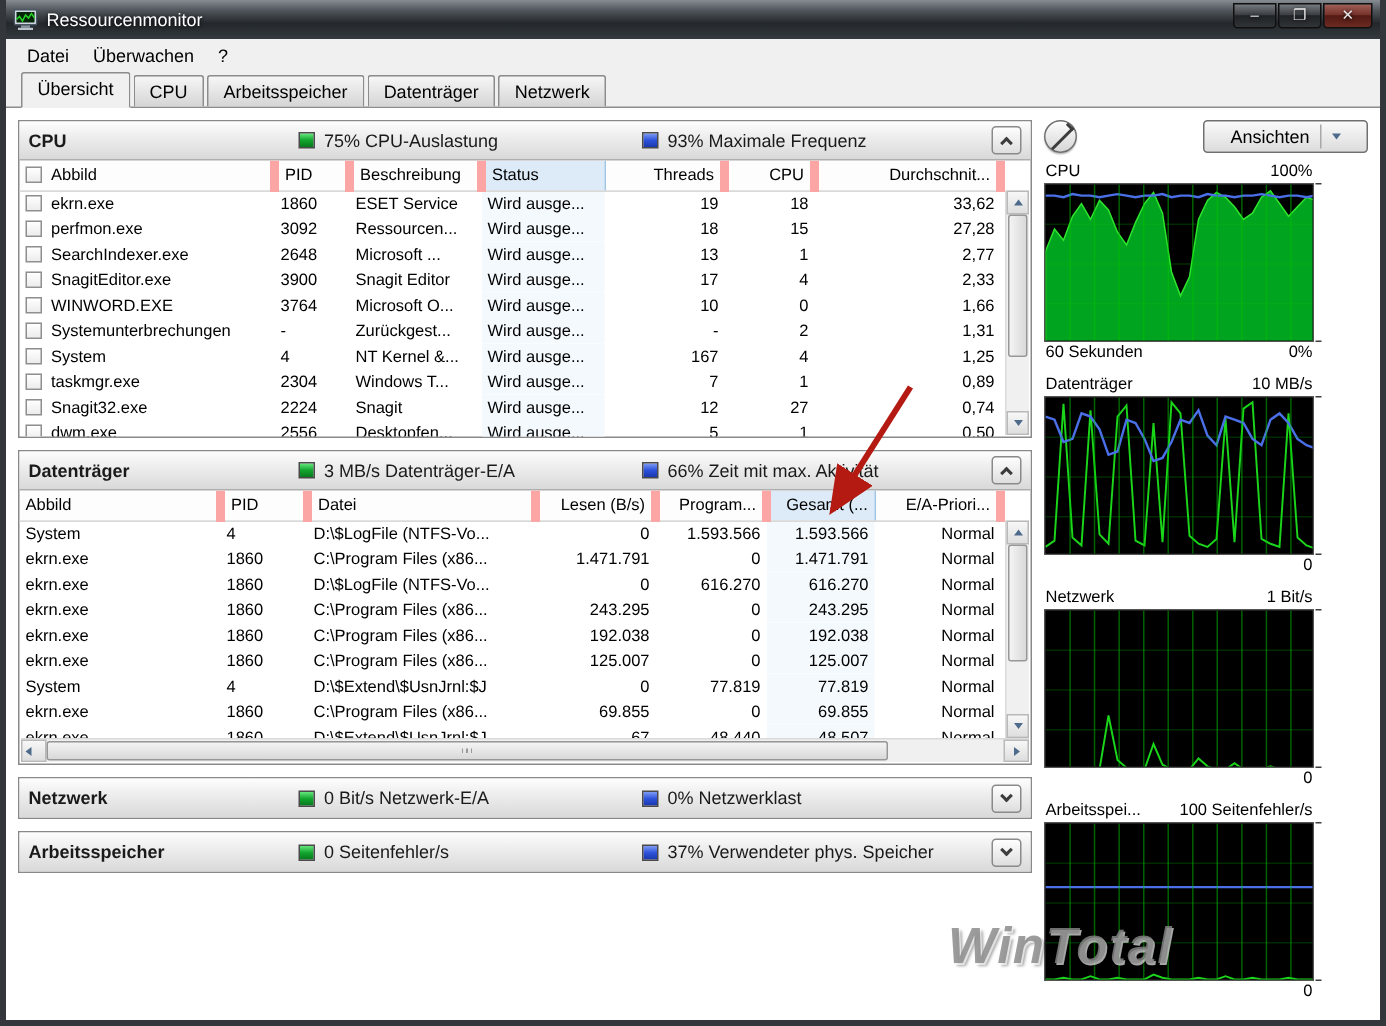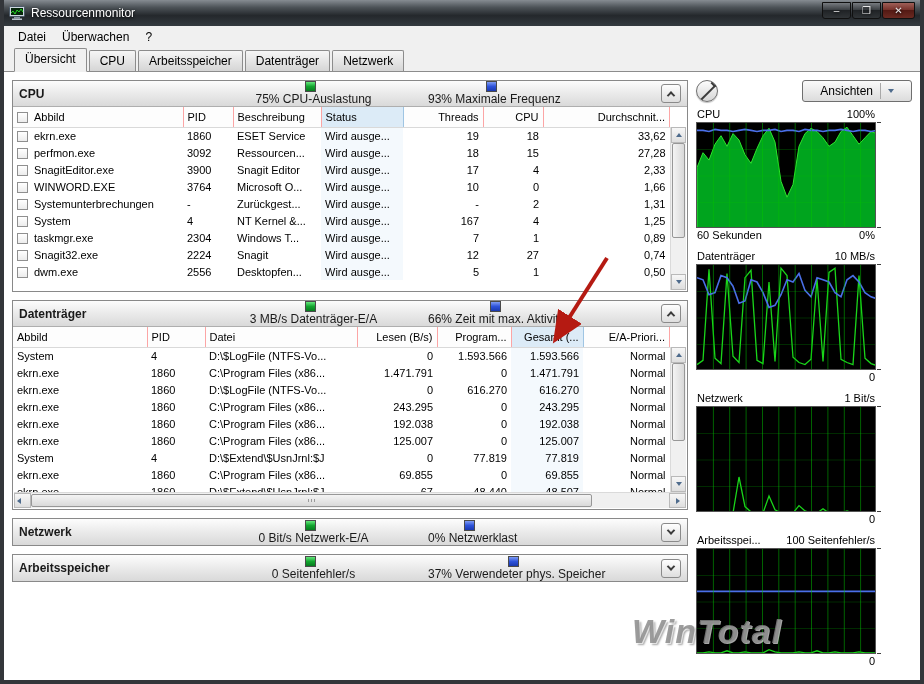--- a/index.html
+++ b/index.html
@@ -38,37 +38,37 @@
   .right { flex:1; }
 
   
   .panel { position:relative; border:1px solid #898989; background:#fff; margin-bottom:8px; }
   .panel-header { height:26px; display:flex; align-items:center; padding:0 6px;
     background:linear-gradient(#fdfdfd, #ececec 45%, #d9d9d9);
     border-bottom:1px solid #aeaeae; font-size:12px; color:#1a1a1a; }
   .panel.collapsed { height:28px; }
   .panel.collapsed .panel-header { border-bottom:none; height:26px; }
   .panel-title { font-weight:bold; width:180px; overflow:hidden; white-space:nowrap; }
-  .stat { display:flex; align-items:center;flex-direction:column; }
+  .stat { display:flex; align-items:center; }
   .stat .sq { width:11px; height:11px; border:1px solid #4a4a4a; margin-right:6px; flex:0 0 auto; }
   .sq.green { background:linear-gradient(#64e77c, #12a52e 50%, #077a1e); }
   .sq.blue  { background:linear-gradient(#7e9bf4, #2d52da 50%, #1a38ae); }
   .stat.green-stat { width:229px; }
   .chevron-btn { margin-left:auto; width:20px; height:19px; border:1px solid #8a8a8a; border-radius:3px;
     background:linear-gradient(#fefefe,#dedede); display:flex; align-items:center; justify-content:center; }
   .chev { width:6px; height:6px; border-left:2px solid #3c3c3c; border-top:2px solid #3c3c3c; }
   .chev.up    { transform:rotate(45deg) translate(1px,1px); }
   .chev.down  { transform:rotate(225deg) translate(1px,1px); }
   .chev.right { transform:rotate(135deg); }
 
   
   .grid { overflow:hidden; margin-right:17px; }
   .grid table { width:100%; border-collapse:collapse; table-layout:fixed; font-size:11px; color:#000; }
   .grid th { height:20px; padding:0 4px; font-weight:normal; text-align:left; white-space:nowrap; overflow:hidden;
-    background:#fdfdfd; border-right:1px solid #fca5a5; border-bottom:1px solid #d9d9d9; }
+    background:#fdfdfd; border-right:6px solid #fca5a5; border-bottom:1px solid #d9d9d9; }
   .grid th.sorted { background:#dcebf7; border-left:1px solid #9fc5e3; border-right:1px solid #9fc5e3; }
   .grid td { height:17px; padding:0 4px; white-space:nowrap; overflow:hidden; }
   .grid td.sorted-col { background:#f4f9fd; }
   .grid .r { text-align:right; }
   .grid .l { text-align:left; }
   .cb { display:inline-block; width:11px; height:11px; border:1px solid #8f8f8f;
     background:linear-gradient(#ffffff,#ececec); margin-right:6px; vertical-align:-2px; }
 
   
   .vscroll { position:absolute; right:1px; width:16px; background:#f0f0f0; border-left:1px solid #dadada;
@@ -200,20 +200,29 @@
                   <td class="r"><span>33,62</span></td>
                 </tr>
                 <tr>
                   <td class="l"><span class="cb"></span><span>perfmon.exe</span></td>
                   <td class="l"><span>3092</span></td>
                   <td class="l"><span>Ressourcen...</span></td>
                   <td class="l sorted-col"><span>Wird ausge...</span></td>
                   <td class="r"><span>18</span></td>
                   <td class="r"><span>15</span></td>
                   <td class="r"><span>27,28</span></td>
+                </tr>
+                <tr>
+                  <td class="l"><span class="cb"></span><span>SearchIndexer.exe</span></td>
+                  <td class="l"><span>2648</span></td>
+                  <td class="l"><span>Microsoft ...</span></td>
+                  <td class="l sorted-col"><span>Wird ausge...</span></td>
+                  <td class="r"><span>13</span></td>
+                  <td class="r"><span>1</span></td>
+                  <td class="r"><span>2,77</span></td>
                 </tr>
                 <tr>
                   <td class="l"><span class="cb"></span><span>SnagitEditor.exe</span></td>
                   <td class="l"><span>3900</span></td>
                   <td class="l"><span>Snagit Editor</span></td>
                   <td class="l sorted-col"><span>Wird ausge...</span></td>
                   <td class="r"><span>17</span></td>
                   <td class="r"><span>4</span></td>
                   <td class="r"><span>2,33</span></td>
                 </tr>

